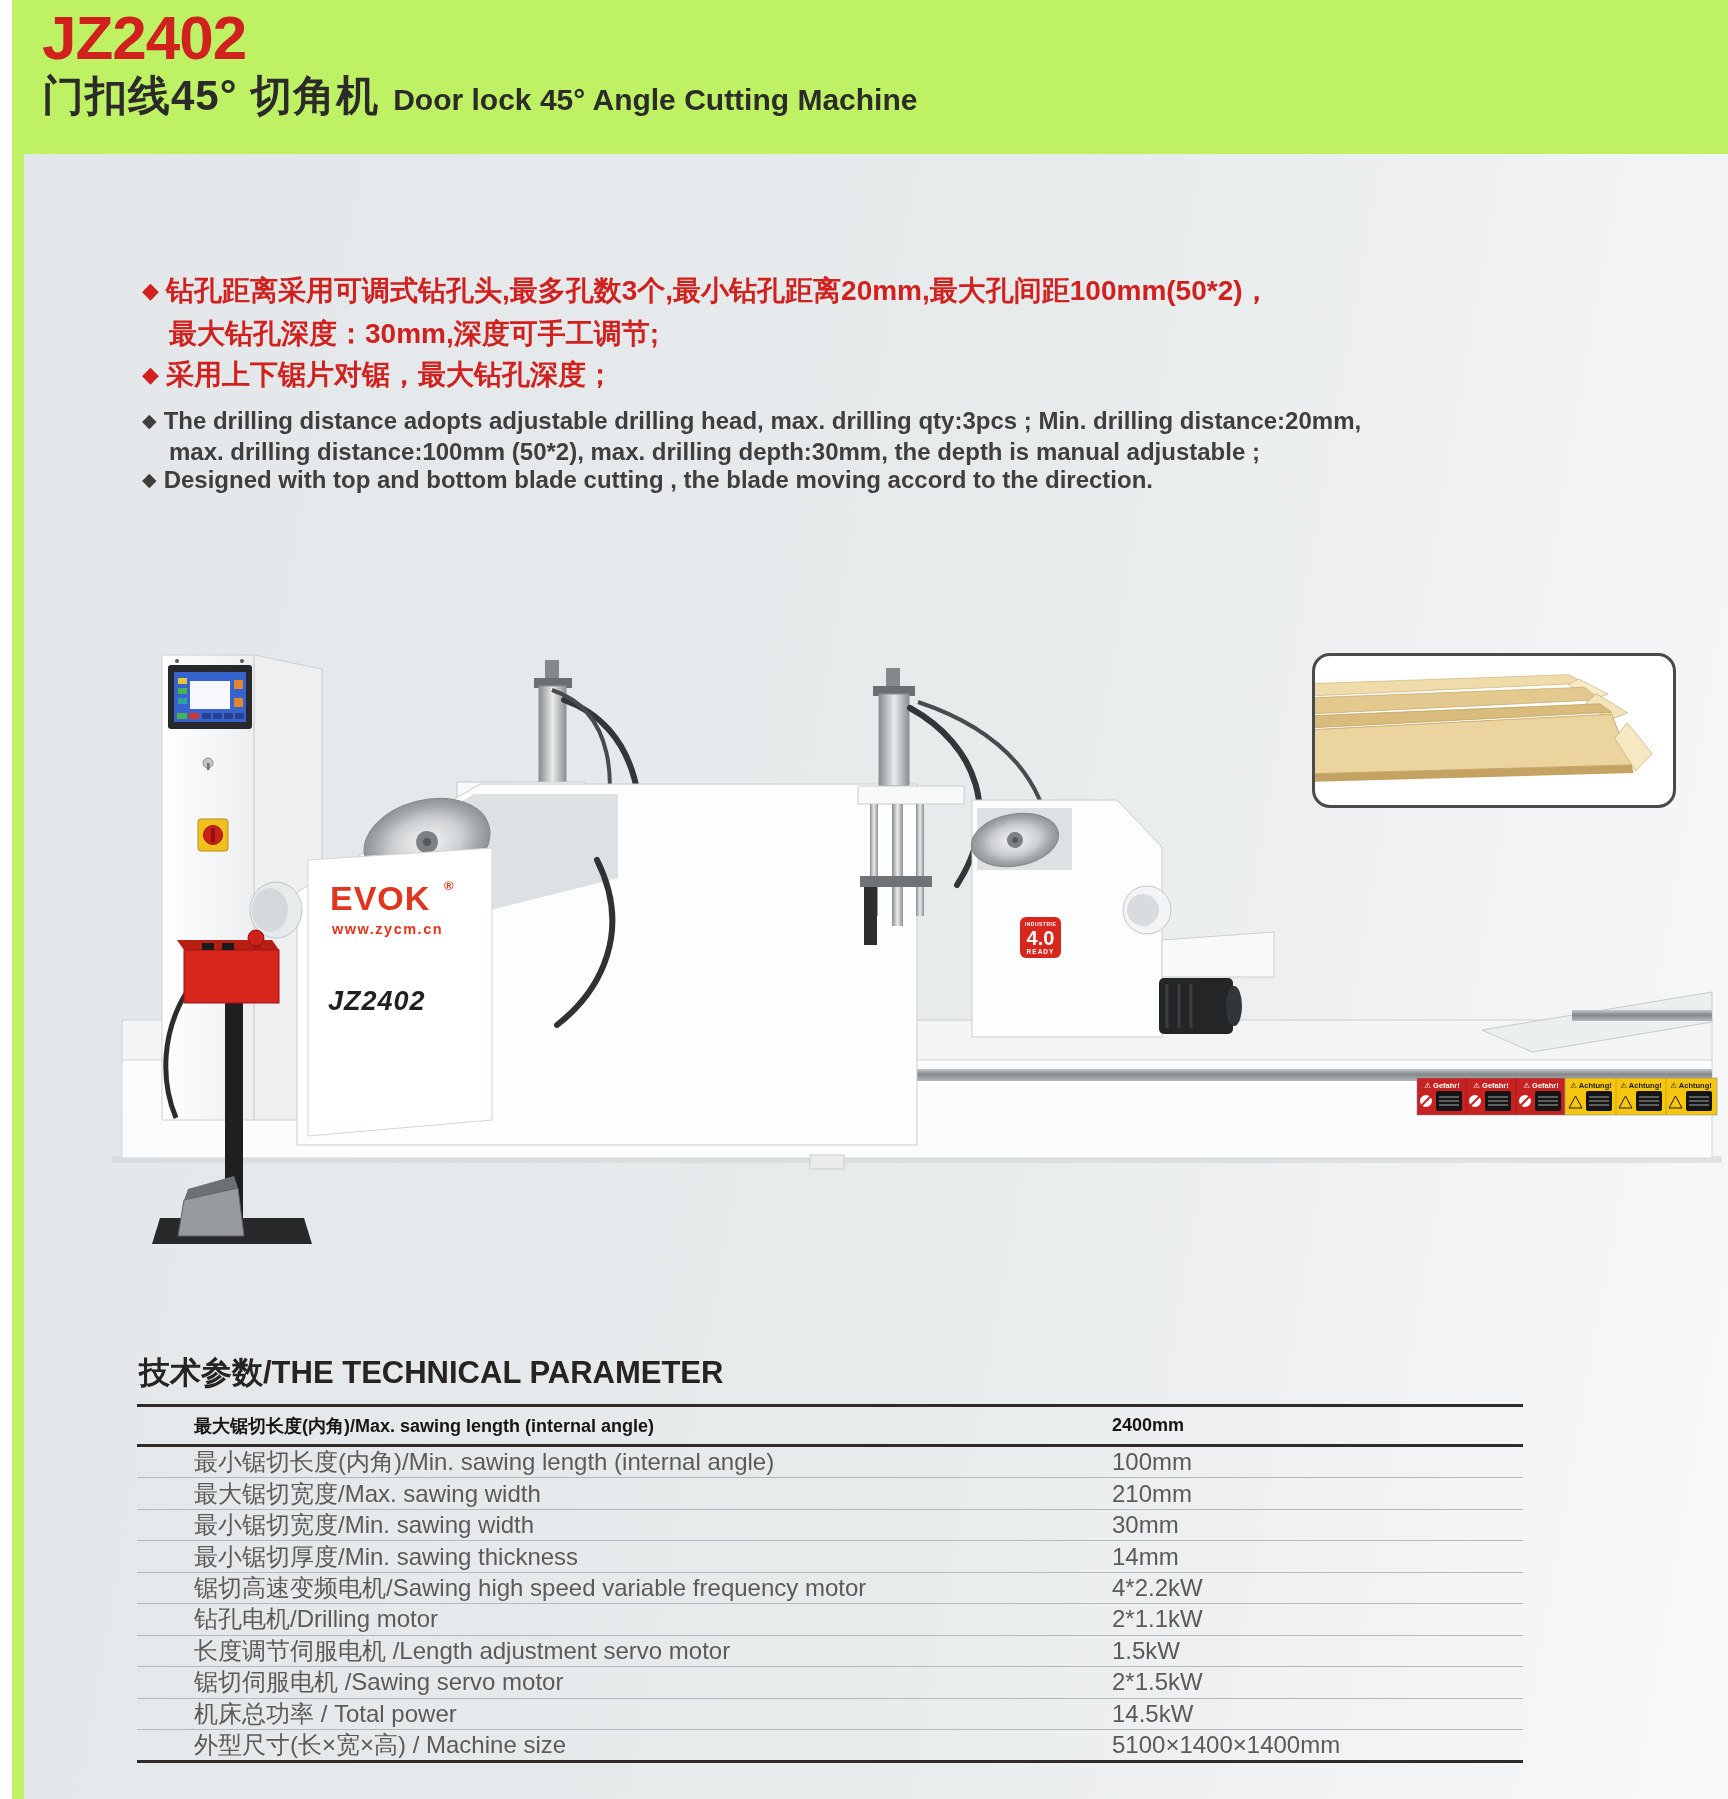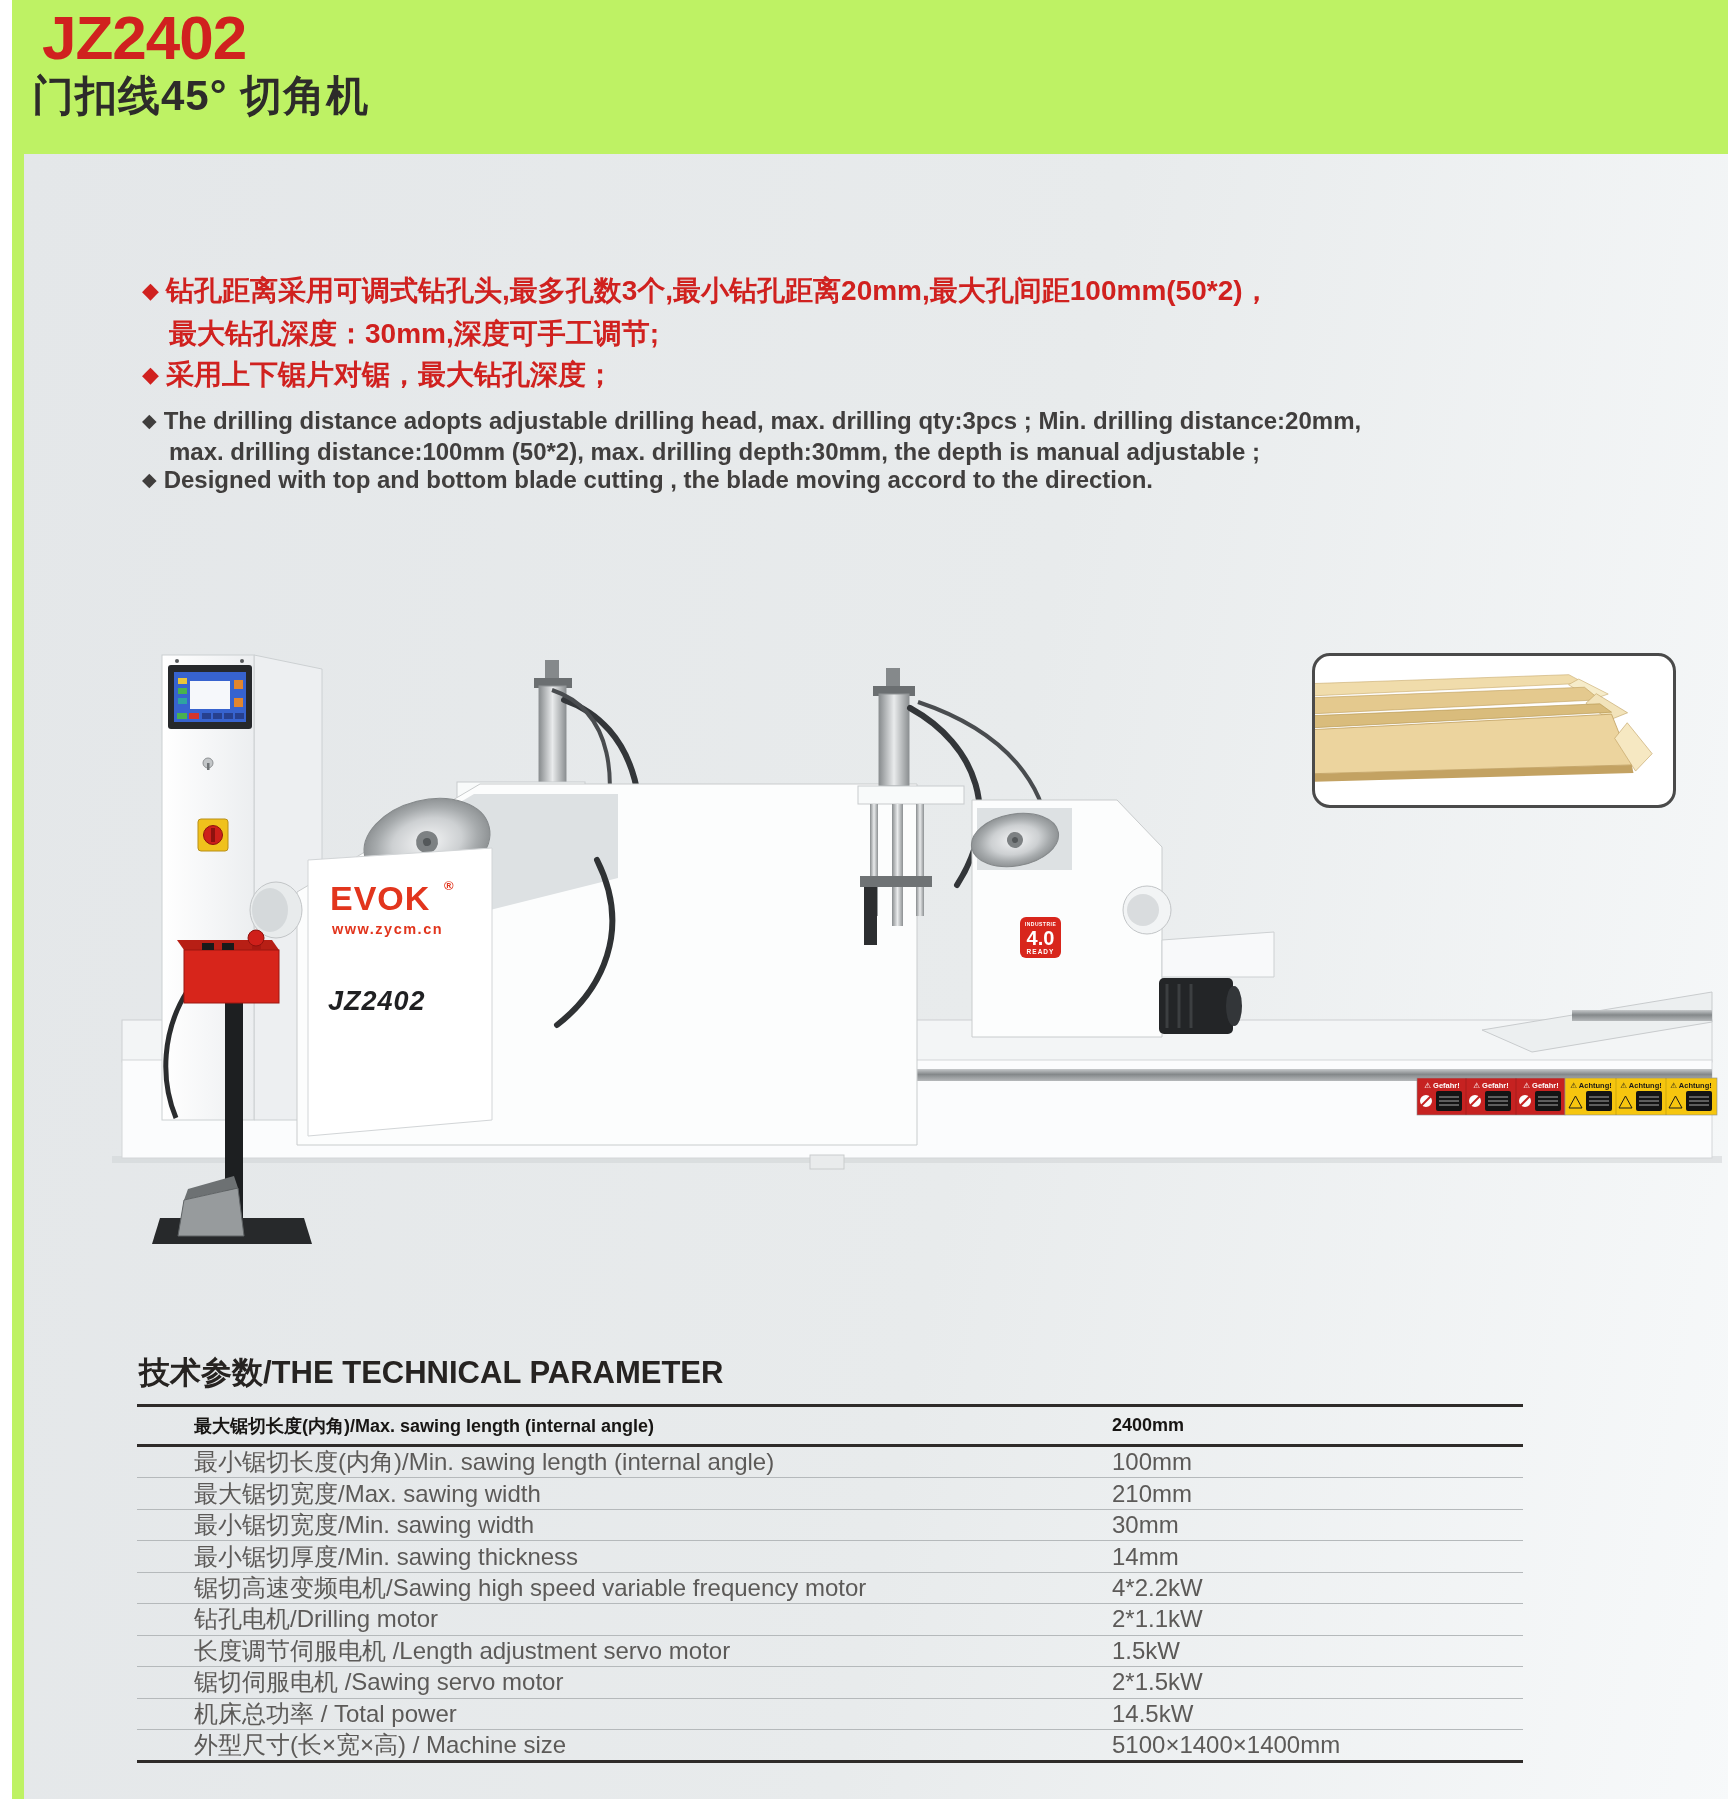--- a/index.html
+++ b/index.html
@@ -2,21 +2,21 @@
 <html><head>
 <meta charset="utf-8">
 <style>
   html,body{margin:0;padding:0;background:#ffffff;}
   #page{position:relative;width:1728px;height:1799px;background:#bef264;overflow:hidden;
         font-family:"Liberation Sans","DejaVu Sans",sans-serif;margin-left:12px;}
 
   
   .model-title{position:absolute;left:30px;top:2px;font-size:62px;font-weight:900;
                letter-spacing:-1px;color:#d0211f;}
-  .subtitle{position:absolute;left:20px;top:68px;display:flex;align-items:baseline;white-space:nowrap;}
+  .subtitle{position:absolute;left:30px;top:68px;display:flex;align-items:baseline;white-space:nowrap;}
   .subtitle .zh{font-size:42px;font-weight:800;color:#2d2b2a;letter-spacing:1px;}
   .subtitle .en{font-size:30px;font-weight:800;color:#2d2b2a;margin-left:14px;letter-spacing:0;}
 
   
   .panel{position:absolute;left:12px;top:154px;width:1716px;height:1645px;
          background:linear-gradient(100deg,#e4e7e9 0%,#e8ebec 55%,#f7f9fa 100%);}
 
   
   .features{position:absolute;left:130px;top:270px;width:1480px;}
   .f-line{white-space:nowrap;}
@@ -56,20 +56,21 @@
   .pvalue{flex:1;white-space:nowrap;}
 </style>
 </head>
 <body>
 
 <div id="page">
 
   <div class="model-title">JZ2402</div>
   <div class="subtitle">
     <span class="zh">门扣线45° 切角机</span>
+    <span class="en">Door lock 45° Angle Cutting Machine</span>
   </div>
 
   <div class="panel"></div>
 
   <div class="features">
     <div class="f-line f-zh"><span class="marker">◆</span><span>钻孔距离采用可调式钻孔头,最多孔数3个,最小钻孔距离20mm,最大孔间距100mm(50*2)，</span></div>
     <div class="f-line f-zh indent"><span>最大钻孔深度：30mm,深度可手工调节;</span></div>
     <div class="f-line f-zh"><span class="marker">◆</span><span>采用上下锯片对锯，最大钻孔深度；</span></div>
     <div class="f-line f-en f-gap"><span class="marker">◆</span><span>The drilling distance adopts adjustable drilling head, max. drilling qty:3pcs ; Min. drilling distance:20mm,</span></div>
     <div class="f-line f-en indent"><span>max. drilling distance:100mm (50*2), max. drilling depth:30mm, the depth is manual adjustable ;</span></div>

